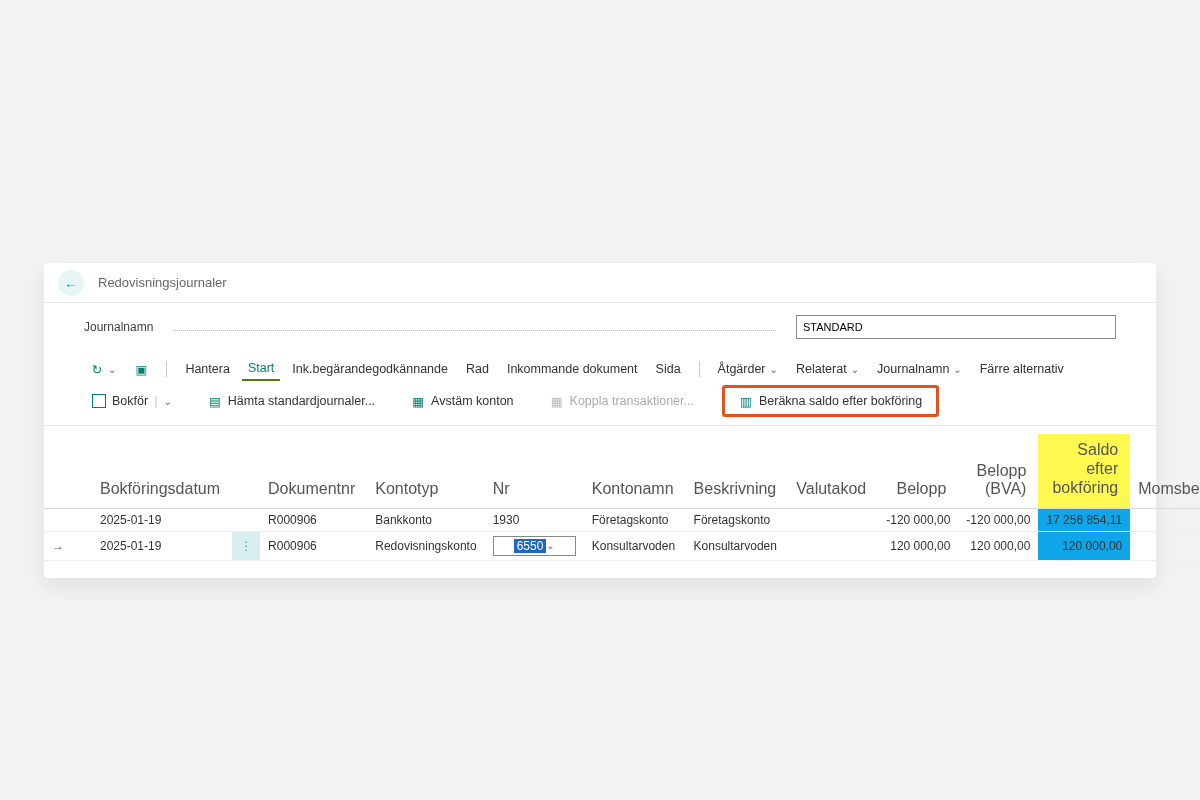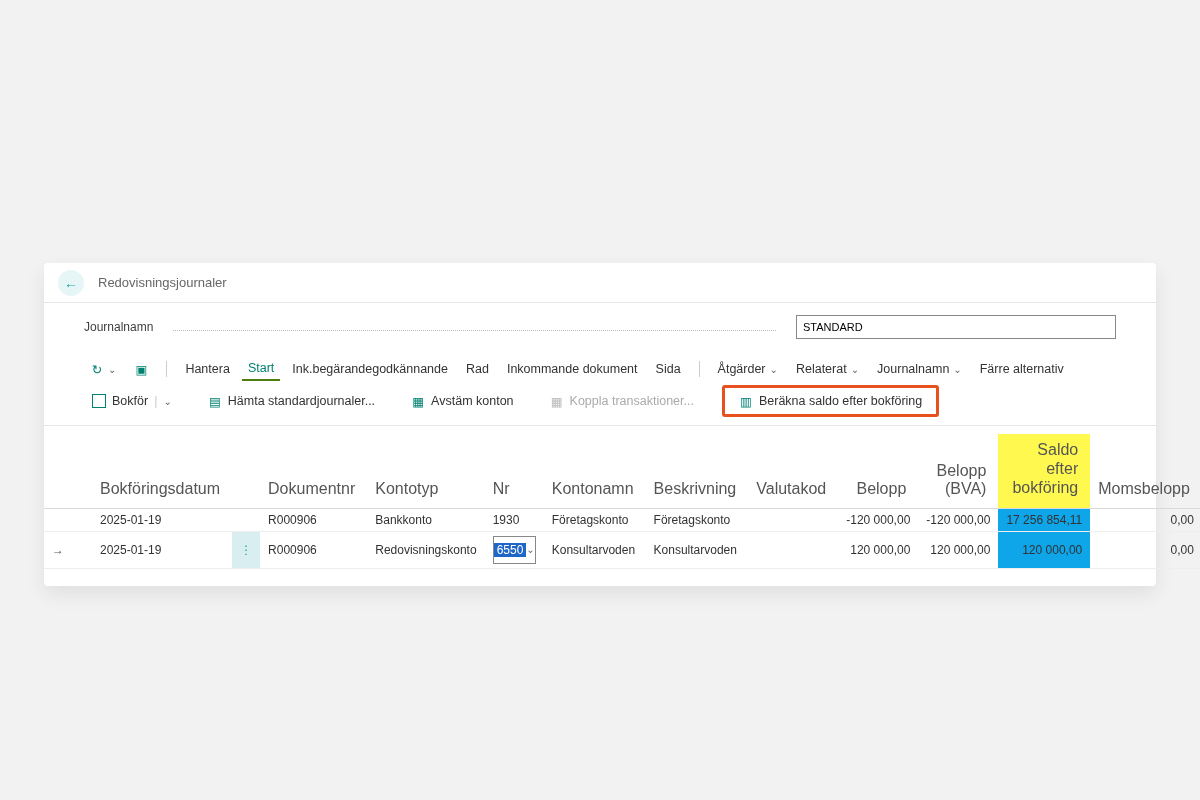--- a/index.html
+++ b/index.html
@@ -117,21 +117,21 @@
     white-space: nowrap;
   }
   .hl-col { background: #0ea5e9; }
   .hl-header { background: #fff94f; text-align:right !important; line-height:1.2; }
   .row-arrow { color:#555; text-align:center; }
   .row-menu {
     width:14px; background:#d9eef0; text-align:center; color:#1aa6a6; cursor:pointer;
   }
   .nr-cell {
     border:1px solid #888; display:flex; align-items:center; justify-content:space-between;
-    height:28px; padding:0 0;text-align:center;
+    height:20px; padding:0 20px;text-align:center;
   }
   .nr-cell .sel {
     background:#1e66c7; color:#fff; padding:0 3px;
   }
   .grid-wrap { padding: 8px 0 0 0; }
   .spacer-row td { height: 18px; border-bottom:none; }
 </style>
 </head>
 <body>
 

